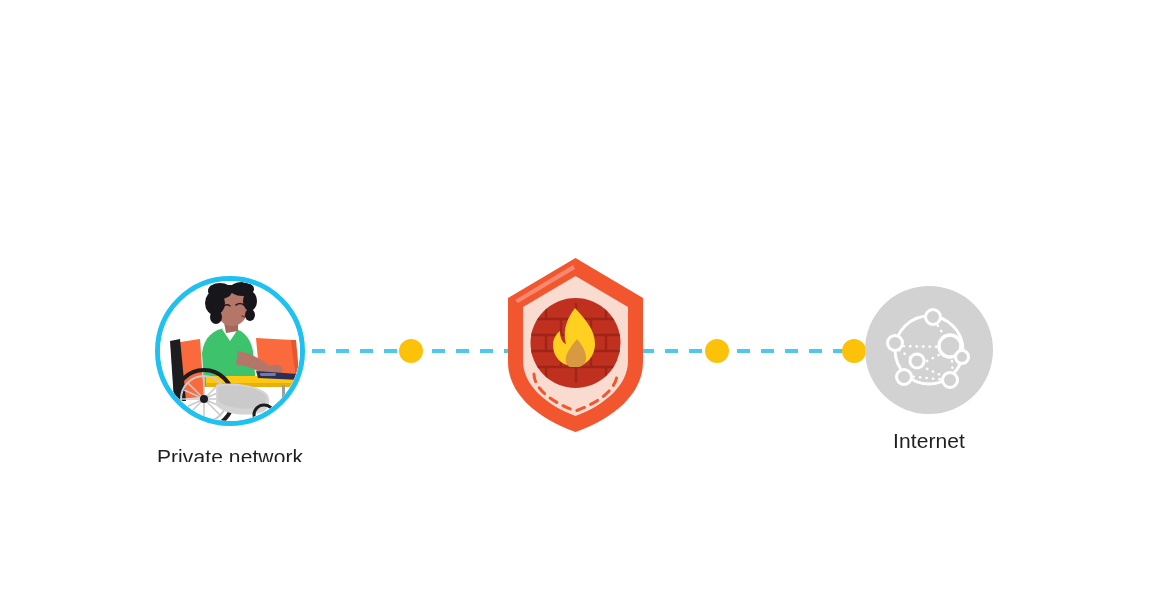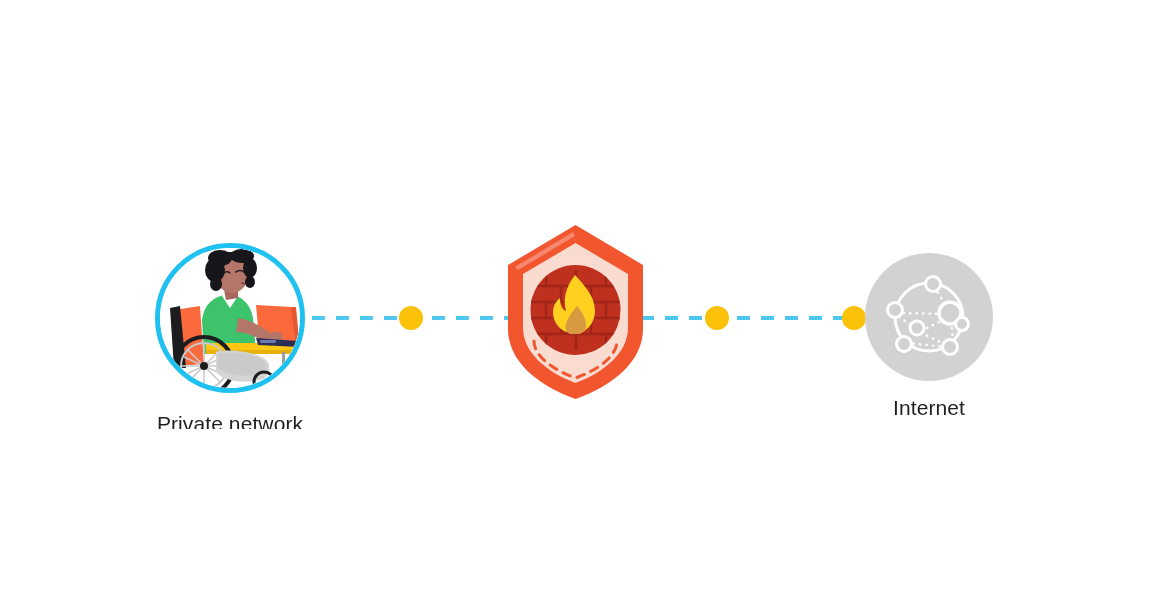--- a/index.html
+++ b/index.html
@@ -10,20 +10,21 @@
   }
   body {
     font-family: "Liberation Sans", sans-serif;
   }
   #canvas {
     position: relative;
     width: 1149px;
     height: 429px;
     background: #ffffff;
     overflow: hidden;
+    margin-top: 33px;
   }
 
   
   .link-layer {
     position: absolute;
     left: 0;
     top: 0;
     width: 1149px;
     height: 590px;
     pointer-events: none;

